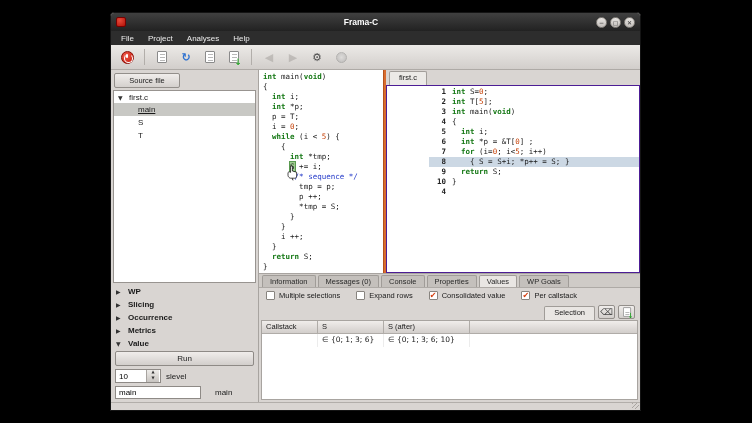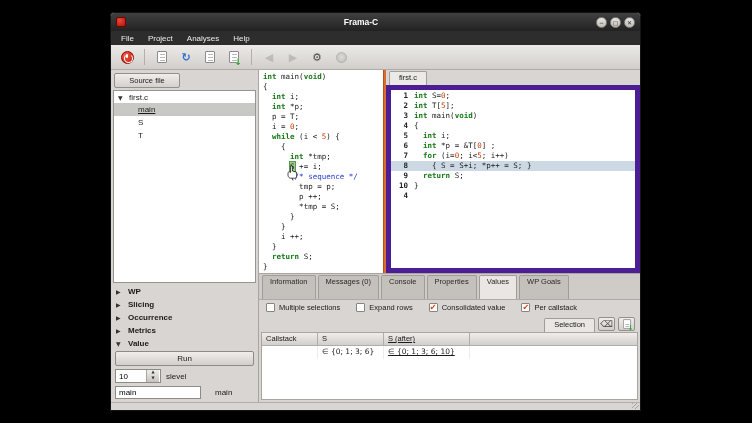--- a/index.html
+++ b/index.html
@@ -63,55 +63,55 @@
   .main-row input{width:86px;height:13px;border:1px solid #8e8a86;font-size:8px;padding-left:3px;font-family:"Liberation Sans",sans-serif;outline:none;background:#fff;}
 
   
   .right-area{flex:1;display:flex;flex-direction:column;min-width:0;}
   .code-row{flex:1;display:flex;min-height:0;background:#fff;}
   .cil-panel{width:124px;flex:0 0 auto;position:relative;overflow:hidden;background:#fff;padding:2px 0 8px 4px;}
   .splitter{width:3px;flex:0 0 auto;background:#d96c2f;border-left:1px solid #b4521c;}
   .src-panel{flex:1;display:flex;flex-direction:column;background:#d9d5d2;min-width:0;}
   .src-tab{height:14px;align-self:flex-start;background:#eceae7;border:1px solid #a29e9a;border-bottom:none;font-size:7.5px;
     padding:1px 9px 0;margin:1px 0 0 3px;border-radius:2px 2px 0 0;color:#1a1a1a;}
-  .src-code{flex:1;background:#fff;border:5px solid #4c1d95;overflow:hidden;padding-top:1px;}
+  .src-code{flex:1;background:#fff;border:1px solid #4c1d95;overflow:hidden;padding-top:1px;padding-left:42px;}
   .code-line{white-space:pre;font-family:"DejaVu Sans Mono",monospace;font-size:7.5px;line-height:10px;height:10px;color:#1a1a1a;}
   .lineno{display:inline-block;width:17px;text-align:right;margin-right:6px;font-weight:bold;color:#222;}
   .hl-row{background:#ccd8e4;}
   .tok-p{color:#1a1a1a;}
   .tok-k{color:#157815;font-weight:bold;}
   .tok-n{color:#c43c00;}
   .tok-c{color:#2238c8;}
   .tok-s{background:#9ccc8e;box-shadow:0 0 0 1px #5a9a50;}
   .cursor-hand{position:absolute;left:27px;top:95px;pointer-events:none;}
 
   
   .bottom-panel{height:129px;flex:0 0 auto;border-top:1px solid #a8a4a0;background:#d9d5d2;display:flex;flex-direction:column;min-width:0;}
-  .btabbar{display:flex;gap:2px;padding:1px 3px 0;height:26px;flex:0 0 auto;background:#cfcbc7;border-bottom:1px solid #aeaaa6;}
+  .btabbar{display:flex;gap:2px;padding:1px 3px 0;height:14px;flex:0 0 auto;background:#cfcbc7;border-bottom:1px solid #aeaaa6;}
   .btab{font-size:7.5px;padding:1px 7px 0;background:#c4c0bc;border:1px solid #a09c98;border-bottom:none;
     border-radius:2px 2px 0 0;color:#2a2a2a;white-space:nowrap;}
   .btab.active{background:#e9e6e3;}
   .opts-row{display:flex;align-items:center;gap:16px;padding:0 7px;height:15px;flex:0 0 auto;}
   .cb{display:flex;align-items:center;gap:4px;font-size:7.5px;color:#1a1a1a;}
   .cbbox{width:9px;height:9px;background:#fff;border:1px solid #88847f;border-radius:1px;font-size:8px;line-height:8px;
     color:#d43c0c;text-align:center;font-weight:bold;}
   .sel-row{display:flex;align-items:flex-end;gap:3px;padding:0 5px;height:17px;flex:0 0 auto;justify-content:flex-end;}
   .sel-tab{font-size:7.5px;padding:1px 9px 0;background:#e9e6e3;border:1px solid #a09c98;border-bottom:none;border-radius:2px 2px 0 0;color:#1a1a1a;height:14px;}
   .sel-btn{width:17px;height:14px;display:flex;align-items:center;justify-content:center;background:linear-gradient(#f0edeb,#d2cecb);
     border:1px solid #938f8b;border-radius:2px;margin-bottom:1px;position:relative;}
   .sel-btn .g{font-size:9px;color:#444;line-height:9px;}
   .sel-btn .ic-doc{transform:scale(.8);}
   .values-table{flex:1;background:#fff;border:1px solid #a8a4a0;margin:0 2px 2px;display:flex;flex-direction:column;min-height:0;overflow:hidden;}
   .thead{display:flex;height:13px;flex:0 0 auto;}
   .th{font-size:7.5px;padding:1px 4px 0;background:linear-gradient(#f0edeb,#d2cecb);border-right:1px solid #b0aca8;border-bottom:1px solid #b0aca8;color:#1a1a1a;white-space:nowrap;}
   .tr{display:flex;height:13px;flex:0 0 auto;}
   .td{font-size:7.5px;font-family:"DejaVu Sans",sans-serif;padding:1px 4px 0;border-right:1px solid #ececec;color:#1a1a1a;white-space:nowrap;}
   .th0,.td0{width:56px;flex:0 0 auto;}
   .th1,.td1{width:66px;flex:0 0 auto;}
-  .th2,.td2{width:86px;flex:0 0 auto;text-decoration:underline;}
+  .th2,.td2{width:86px;flex:0 0 auto;}
   .th-fill,.td-fill{flex:1;border-right:none;}
 
   
   .statusbar{height:8px;background:#d9d5d2;border-top:1px solid #b2aeaa;flex:0 0 auto;position:relative;}
   .grip{position:absolute;right:1px;bottom:1px;width:7px;height:6px;
     background:repeating-linear-gradient(135deg,#a8a4a0 0 1px,transparent 1px 3px);}
 </style>
 </head>
 <body>
 

